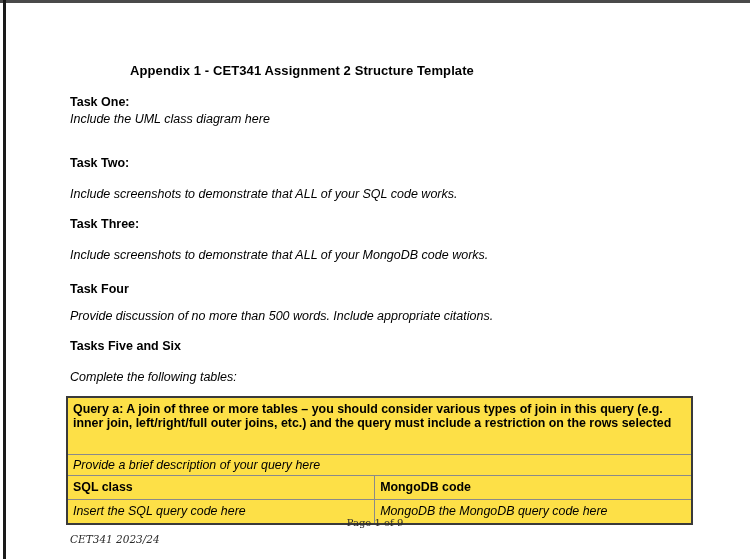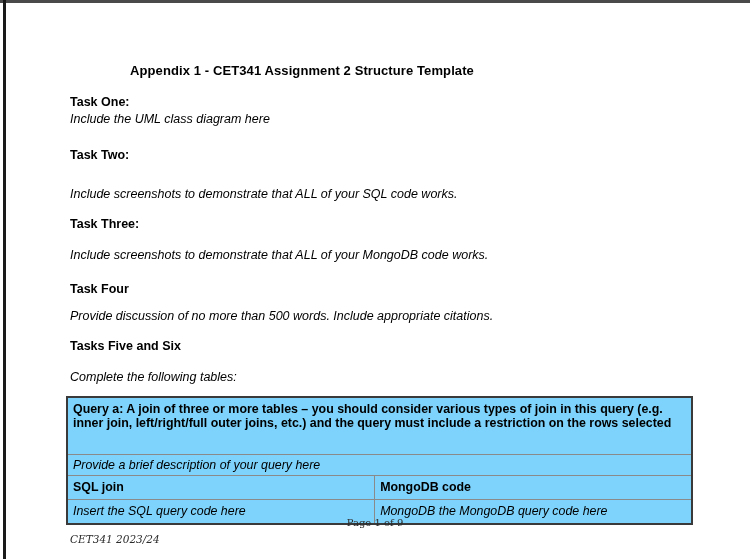--- a/index.html
+++ b/index.html
@@ -77,21 +77,21 @@
   }
 
   
   #query-table {
     position: absolute;
     left: 66px;
     top: 396px;
     width: 627px;
     border-collapse: collapse;
     border: 2px solid #3a3a3a;
-    background: #7dd3fc;
+    background: #fde047;
   }
   #query-table td {
     border: 1px solid #8a8a8a;
     padding: 0;
     vertical-align: top;
   }
   .cell-pad {
     padding: 4px 5px 5px 5px;
   }
   .q-desc-cell .cell-pad {
@@ -150,21 +150,21 @@
   <div id="page-edge-top"></div>
   <div id="page-edge-left"></div>
 
   <div id="doc-title">Appendix 1 - CET341 Assignment 2 Structure Template</div>
 
   <div class="content">
 
     <div class="task-heading" style="top:95px;">Task One:</div>
     <div class="task-body" style="top:112px;">Include the UML class diagram here</div>
 
-    <div class="task-heading" style="top:148px;">Task Two:</div>
+    <div class="task-heading" style="top:156px;">Task Two:</div>
     <div class="task-body" style="top:187px;">Include screenshots to demonstrate that ALL of your SQL code works.</div>
 
     <div class="task-heading" style="top:217px;">Task Three:</div>
     <div class="task-body" style="top:248px;">Include screenshots to demonstrate that ALL of your MongoDB code works.</div>
 
     <div class="task-heading" style="top:282px;">Task Four</div>
     <div class="task-body" style="top:309px;">Provide discussion of no more than 500 words.  Include appropriate citations.</div>
 
     <div class="task-heading" style="top:339px;">Tasks Five and Six</div>
     <div class="task-body" style="top:370px;">Complete the following tables:</div>
@@ -183,21 +183,21 @@
     <tr>
       <td class="q-desc-cell" colspan="2">
         <div class="cell-pad">
           <div class="q-italic">Provide a brief description of your query here</div>
         </div>
       </td>
     </tr>
     <tr>
       <td class="col-left">
         <div class="cell-pad">
-          <div class="q-bold">SQL join</div>
+          <div class="q-bold">SQL class</div>
         </div>
       </td>
       <td class="col-right">
         <div class="cell-pad">
           <div class="q-bold">MongoDB code</div>
         </div>
       </td>
     </tr>
     <tr>
       <td class="col-left" style="height:22px;">

